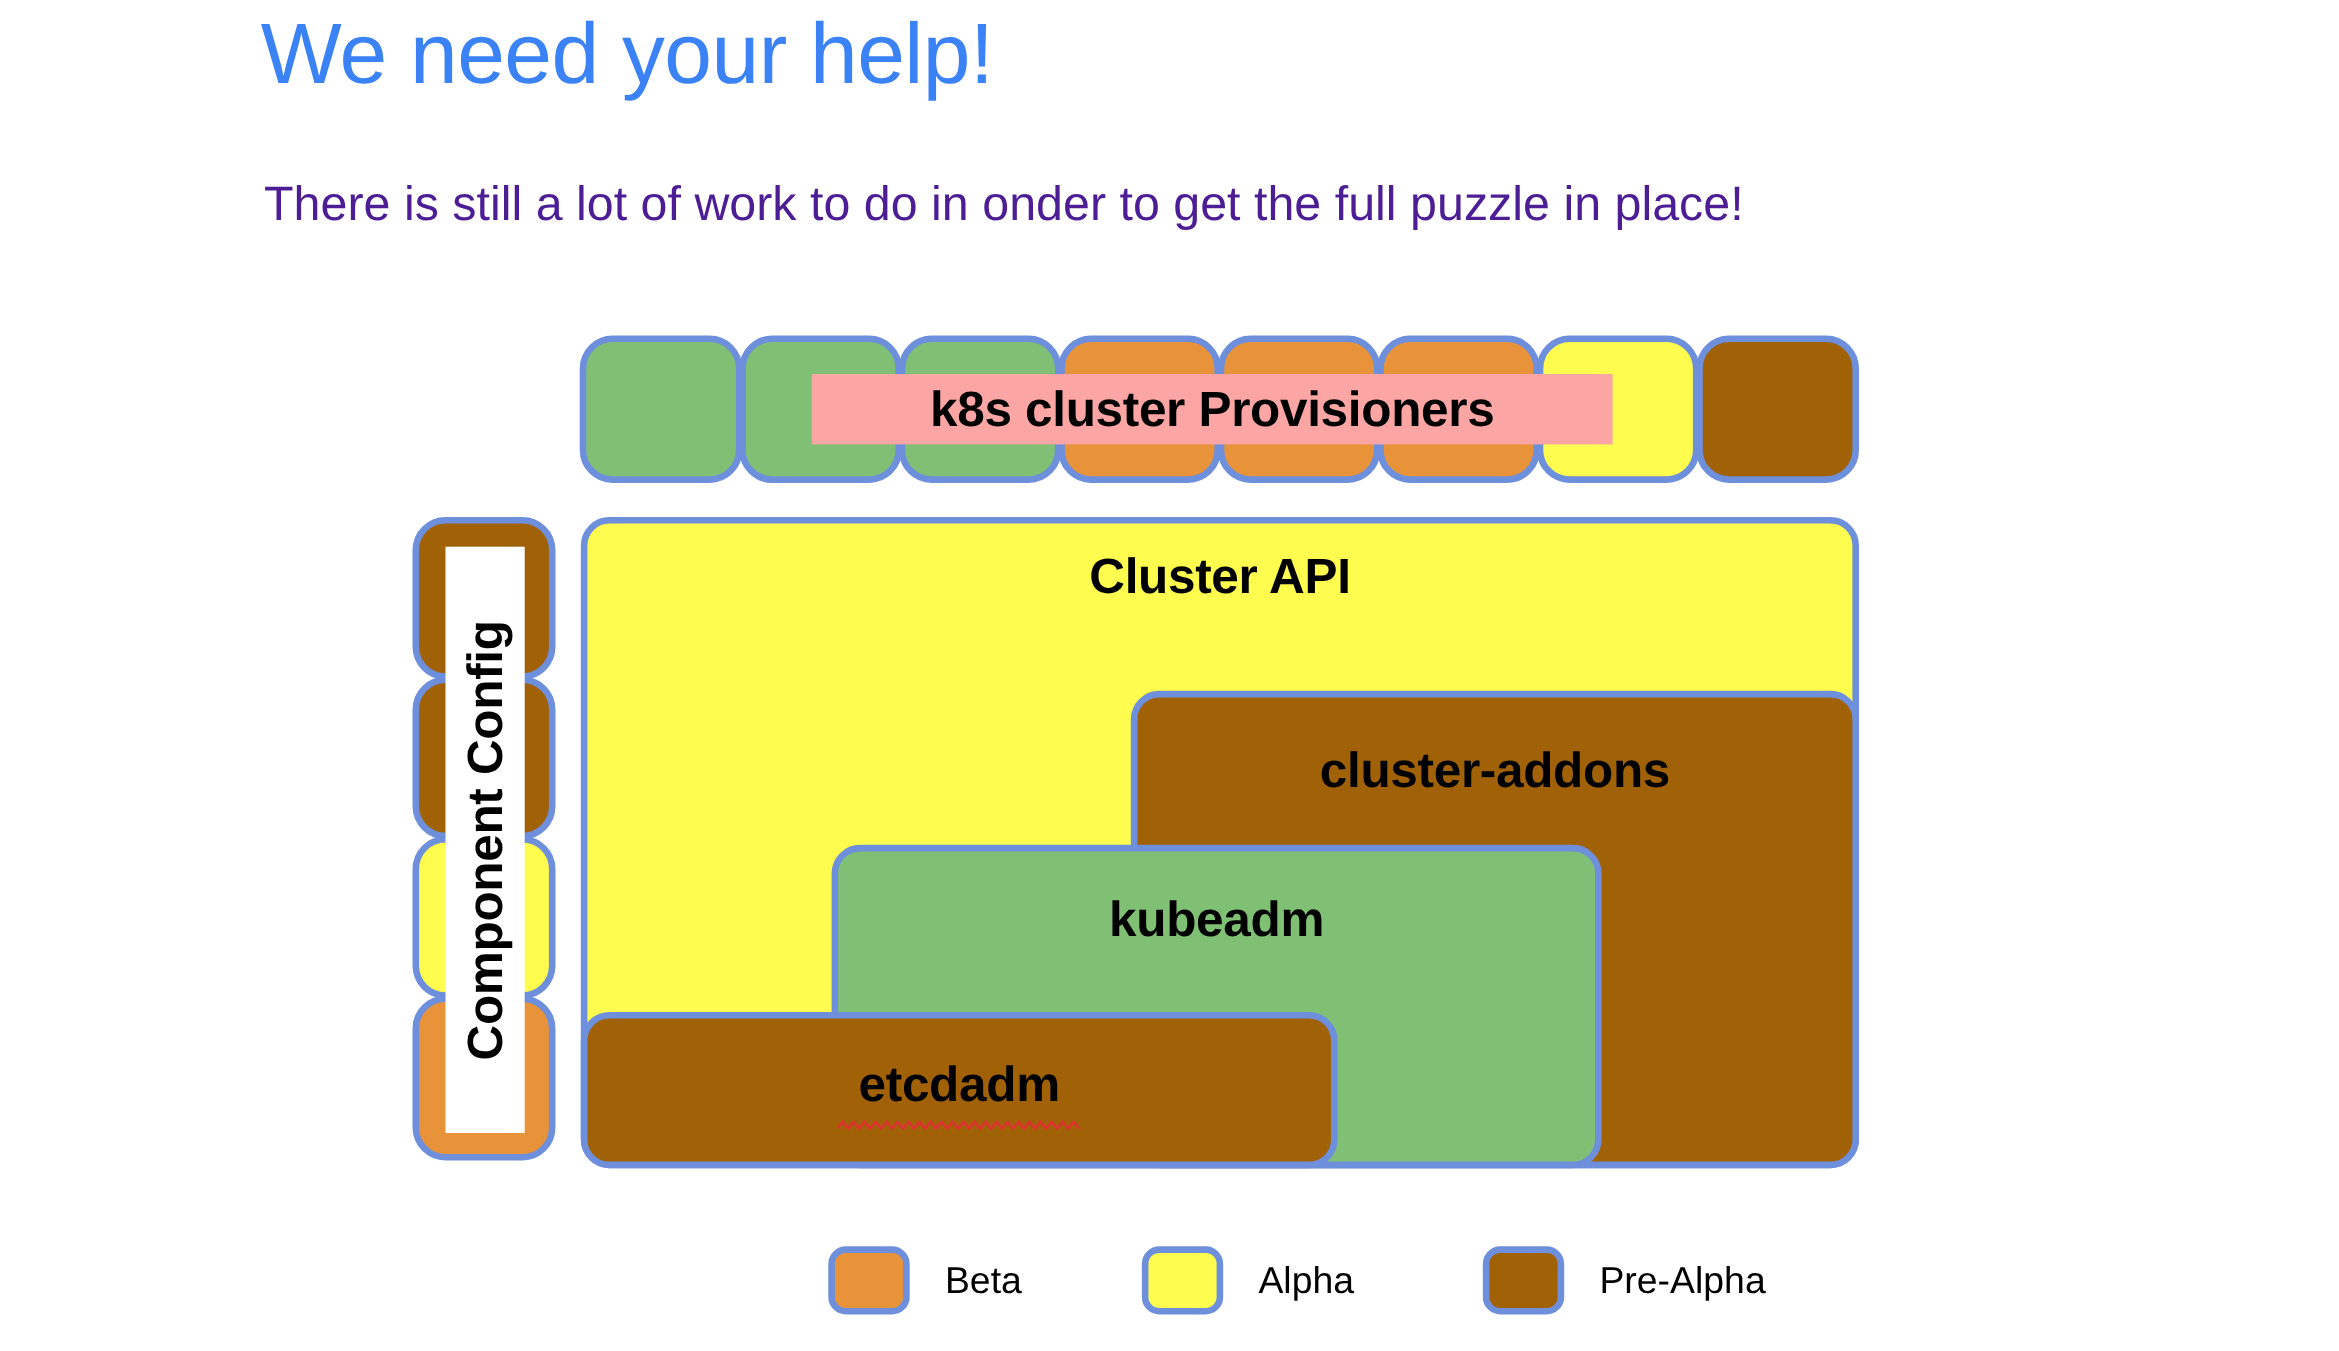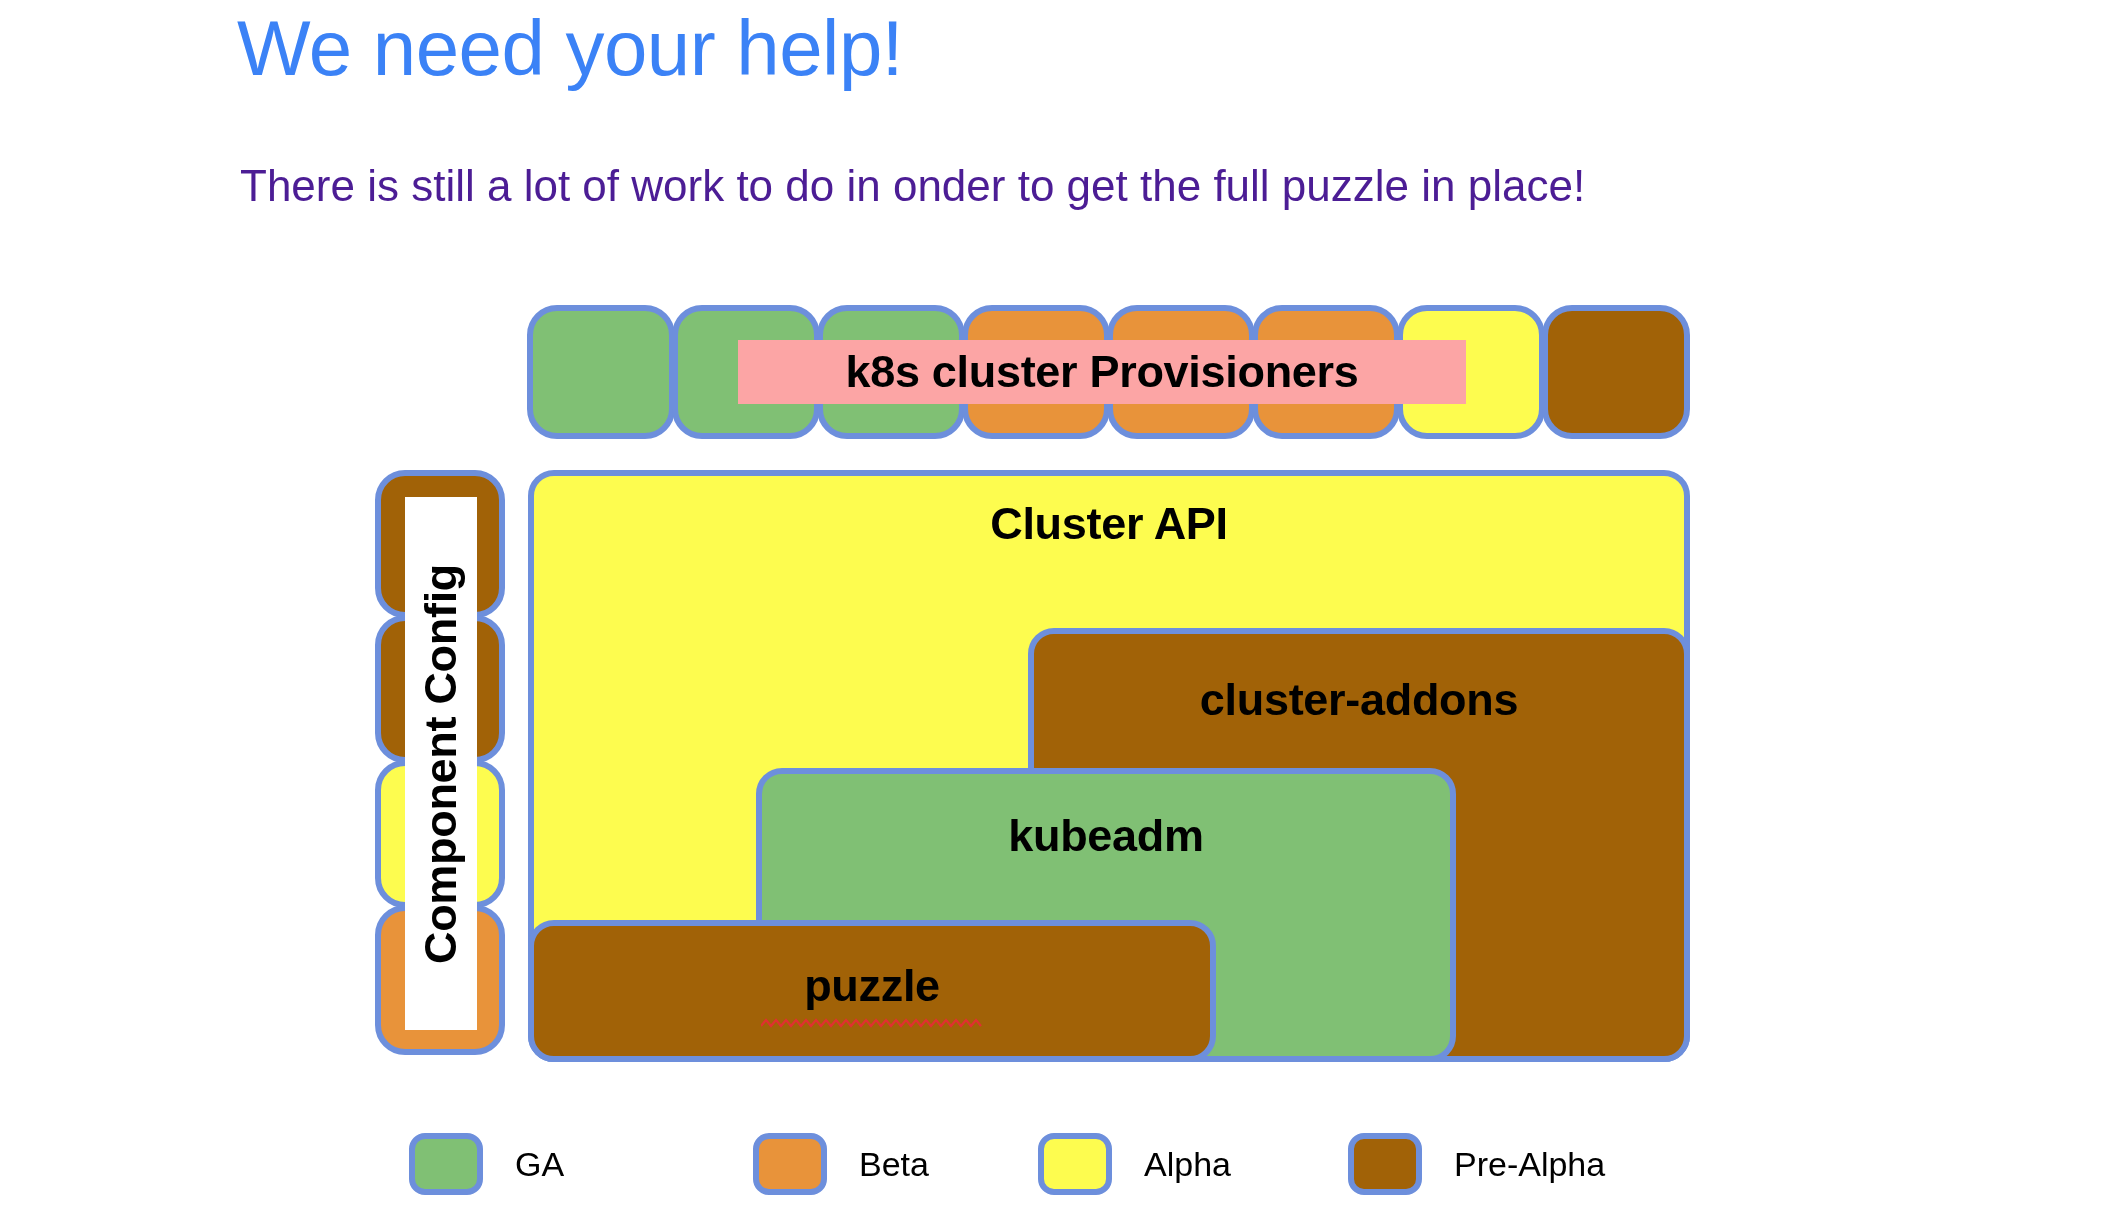--- a/index.html
+++ b/index.html
@@ -207,31 +207,27 @@
 
   <div class="node fill-pre" id="cluster-addons">
     <div class="nest-title">cluster-addons</div>
   </div>
 
   <div class="node fill-ga" id="kubeadm">
     <div class="nest-title">kubeadm</div>
   </div>
 
   <div class="node fill-pre" id="etcdadm">
-    <div class="nest-title">puzzle</div>
+    <div class="nest-title">etcdadm</div>
     <svg class="squiggle" viewBox="0 0 222 10" preserveAspectRatio="none">
       <path d="M0,8 L5,2 L10,8 L15,2 L20,8 L25,2 L30,8 L35,2 L40,8 L45,2 L50,8 L55,2 L60,8 L65,2 L70,8 L75,2 L80,8 L85,2 L90,8 L95,2 L100,8 L105,2 L110,8 L115,2 L120,8 L125,2 L130,8 L135,2 L140,8 L145,2 L150,8 L155,2 L160,8 L165,2 L170,8 L175,2 L180,8 L185,2 L190,8 L195,2 L200,8 L205,2 L210,8 L215,2 L220,8" fill="none" stroke="#e03030" stroke-width="2.2"></path>
     </svg>
   </div>
 
   <div id="legend">
-    <div class="legend-item" id="legend-ga">
-      <div class="legend-swatch fill-ga"></div>
-      <div class="legend-text">GA</div>
-    </div>
     <div class="legend-item" id="legend-beta">
       <div class="legend-swatch fill-beta"></div>
       <div class="legend-text">Beta</div>
     </div>
     <div class="legend-item" id="legend-pre-alpha">
       <div class="legend-swatch fill-pre"></div>
       <div class="legend-text">Pre-Alpha</div>
     </div>
     <div class="legend-item" id="legend-alpha">
       <div class="legend-swatch fill-alpha"></div>

